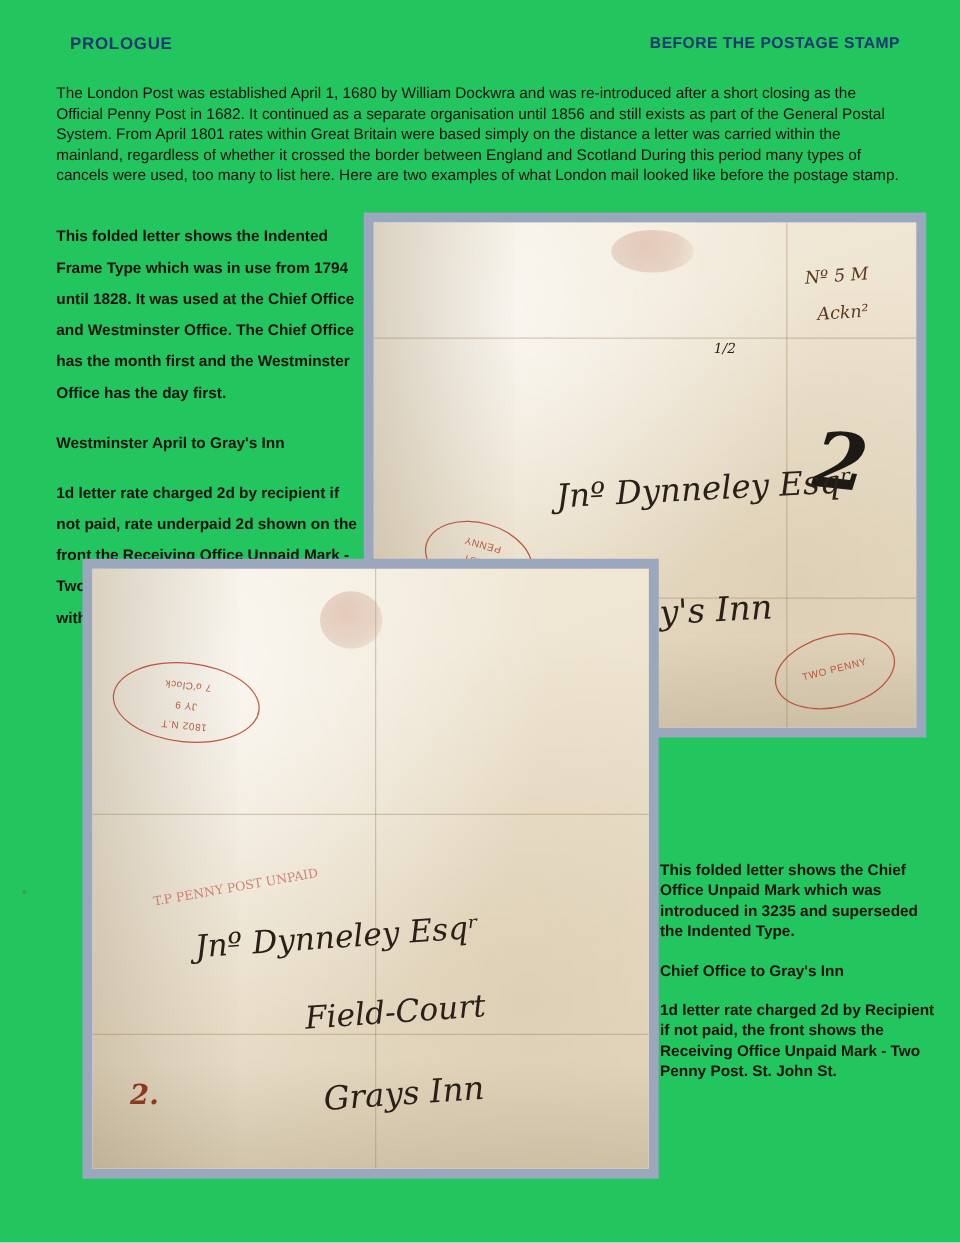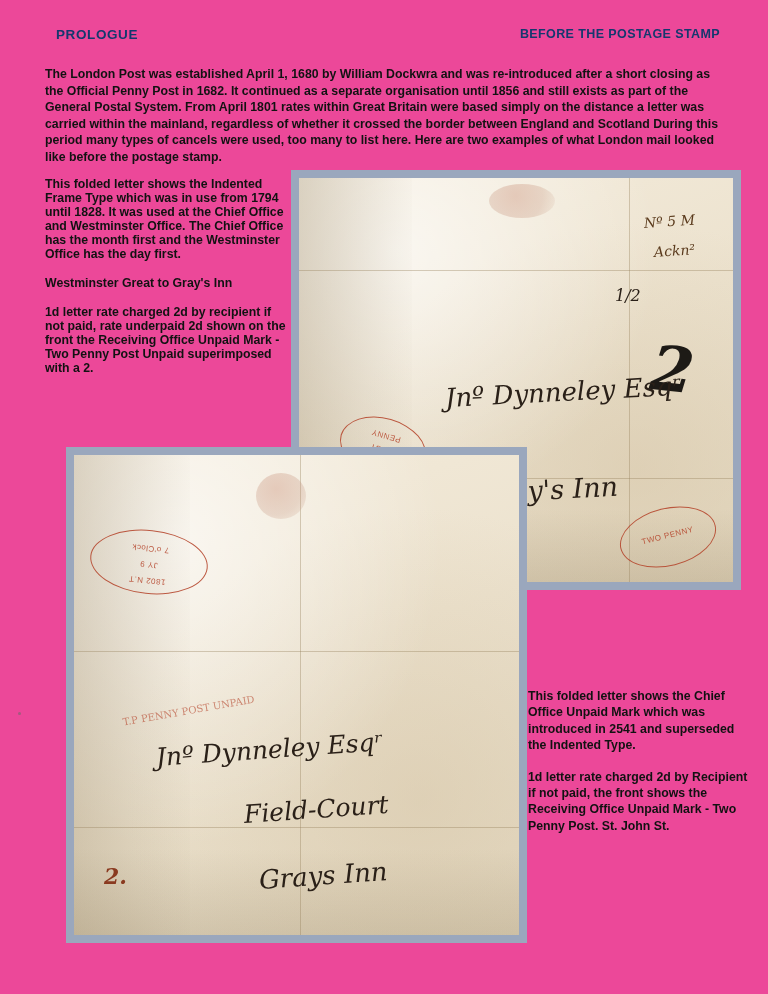--- a/index.html
+++ b/index.html
@@ -12,21 +12,21 @@
     height: 994px;
     position: relative;
     font-family: "Liberation Sans", sans-serif;
     color: #1a1a1a;
     overflow: hidden;
   }
 
   .page {
     position: absolute;
     inset: 0;
-    background: #ec4899;
+    background: #22c55e;
   }
 
   
   .header-left {
     position: absolute;
     left: 56px;
     top: 27px;
     font-size: 13.5px;
     font-weight: bold;
     letter-spacing: 0.6px;
@@ -44,33 +44,33 @@
   }
 
   
   .intro {
     position: absolute;
     left: 45px;
     top: 66px;
     width: 678px;
     font-size: 12.3px;
     line-height: 16.6px;
-    font-weight: bold;
+    font-weight: normal;
     color: #121212;
     text-align: left;
   }
 
   
   .left-col {
     position: absolute;
     left: 45px;
     top: 177px;
     width: 246px;
     font-size: 12.3px;
-    line-height: 14px;
+    line-height: 25px;
     font-weight: bold;
     color: #121212;
   }
   .left-col p { margin: 0 0 15px 0; }
   .left-col p:last-child { margin-bottom: 0; }
 
   
   .right-col {
     position: absolute;
     left: 528px;
@@ -205,21 +205,21 @@
 
 <div class="page">
 
   <div class="header-left">PROLOGUE</div>
   <div class="header-right">BEFORE THE POSTAGE STAMP</div>
 
   <div class="intro">The London Post was established April 1, 1680 by William Dockwra and was re-introduced after a short closing as the Official Penny Post in 1682. It continued as a separate organisation until 1856 and still exists as part of the General Postal System. From April 1801 rates within Great Britain were based simply on the distance a letter was carried within the mainland, regardless of whether it crossed the border between England and Scotland During this period many types of cancels were used, too many to list here. Here are two examples of what London mail looked like before the postage stamp.</div>
 
   <div class="left-col">
     <p>This folded letter shows the Indented Frame Type which was in use from 1794 until 1828. It was used at the Chief Office and Westminster Office. The Chief Office has the month first and the Westminster Office has the day first.</p>
-    <p>Westminster Great to Gray's Inn</p>
+    <p>Westminster April to Gray's Inn</p>
     <p>1d letter rate charged 2d by recipient if not paid, rate underpaid 2d shown on the front the Receiving Office Unpaid Mark - Two Penny Post Unpaid superimposed with a 2.</p>
   </div>
 
   <div class="cover" id="cover-top">
     <div class="paper">
       <div class="grain"></div>
       <div class="shade-l"></div>
       <div class="shade-b"></div>
 
       <div class="fold-h" style="top:92px;"></div>
@@ -233,21 +233,21 @@
         <span class="l2" style="top:21px;">WEST</span>
         <span class="l3" style="top:35px;">PENNY</span>
       </div>
 
       <div class="oval" style="left:320px; top:330px; width:96px; height:56px; transform: rotate(-14deg); border-style:solid;">
         <span class="l2" style="top:22px; font-size:8px;">TWO PENNY</span>
       </div>
 
       <div class="hand brown" style="left:345px; top:37px; font-size:14px; transform: rotate(-4deg);">Nº 5 M</div>
       <div class="hand brown" style="left:355px; top:66px; font-size:14px; transform: rotate(-4deg);">Ackn²</div>
-      <div class="hand dark" style="left:272px; top:108px; font-size:16px;margin-left:44px;">1/2</div>
+      <div class="hand dark" style="left:272px; top:94px; font-size:11px;">1/2</div>
 
       <div class="big-rate" style="left:352px; top:155px; font-size:62px; transform: rotate(6deg);">2</div>
 
       <div class="hand dark" style="left:146px; top:205px; font-size:26px; transform: rotate(-3deg);">Jnº Dynneley Esqʳ</div>
       <div class="hand dark" style="left:178px; top:300px; font-size:27px; transform: rotate(-3deg);">Gray's Inn</div>
     </div>
   </div>
 
   <div class="cover" id="cover-bottom">
     <div class="paper">
@@ -271,19 +271,20 @@
 
       <div class="hand dark" style="left:82px; top:288px; font-size:25px; transform: rotate(-4deg);">Jnº Dynneley Esqʳ</div>
       <div class="hand dark" style="left:170px; top:345px; font-size:25px; transform: rotate(-4deg);">Field-Court</div>
       <div class="hand dark" style="left:185px; top:410px; font-size:26px; transform: rotate(-4deg);">Grays Inn</div>
 
       <div class="big-rate" style="left:30px; top:408px; font-size:22px; color:#8a3a20;">2.</div>
     </div>
   </div>
 
   <div class="right-col">
-    <p>This folded letter shows the Chief Office Unpaid Mark which was introduced in 2541 and superseded the Indented Type.</p>
+    <p>This folded letter shows the Chief Office Unpaid Mark which was introduced in 3235 and superseded the Indented Type.</p>
+    <p>Chief Office to Gray's Inn</p>
     <p>1d letter rate charged 2d by Recipient if not paid, the front shows the Receiving Office Unpaid Mark - Two Penny Post. St. John St.</p>
   </div>
 
   <div class="stray-dot" style="left:18px; top:712px;"></div>
 
 </div>
 
 </body></html>

